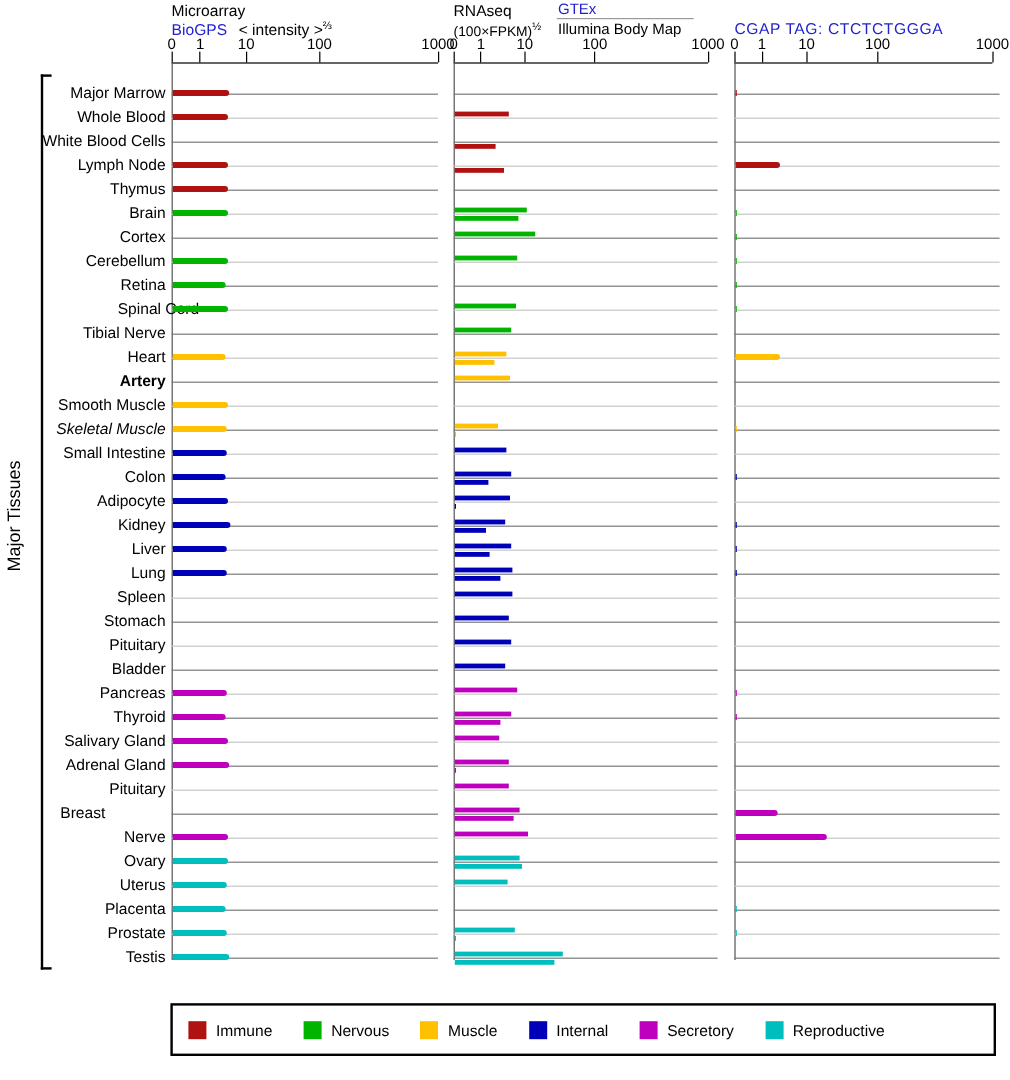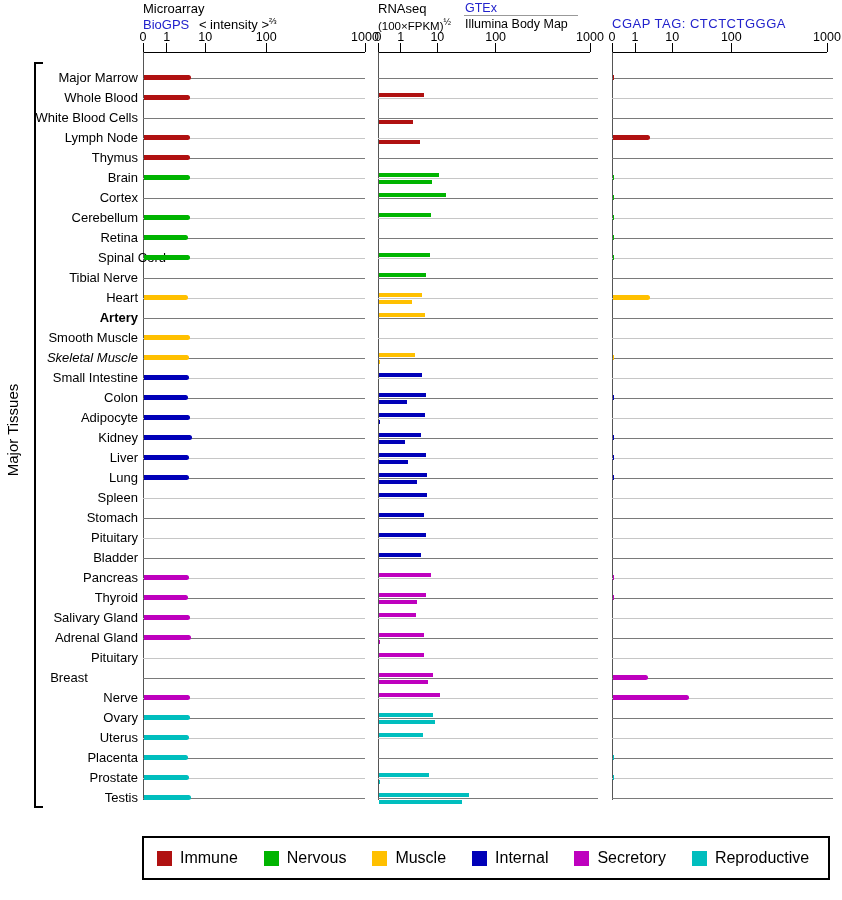--- a/index.html
+++ b/index.html
@@ -17,21 +17,21 @@
   .tick-label{font-size:12.5px;text-align:center;}
   .tissue-label{font-size:13px;text-align:right;line-height:16px;white-space:nowrap;}
   .major-tissues{font-size:15px;text-align:center;transform:rotate(-90deg);}
   .gtex-divider{height:1px;background:#999;}
   #legend-box{
     left:142px;top:836px;width:688px;height:44px;border:2px solid #000;
     display:flex;align-items:center;padding-left:13px;gap:26px;box-sizing:border-box;
   }
   .legend-item{display:flex;align-items:center;}
   .legend-swatch{width:15px;height:15px;display:inline-block;}
-  .legend-label{font-size:16px;margin-left:8px;white-space:nowrap;}
+  .legend-label{font-size:13px;margin-left:8px;white-space:nowrap;}
 </style>
 </head>
 <body>
 
 <div id="canvas">
 
   <div class="abs panel-title" style="left:143px;top:1px;">Microarray</div>
   <div class="abs panel-sub" style="left:143px;top:16px;">
     <span class="blue-link">BioGPS</span>
     <span style="margin-left:6px;">&lt; intensity &gt;</span><sup>⅔</sup>

